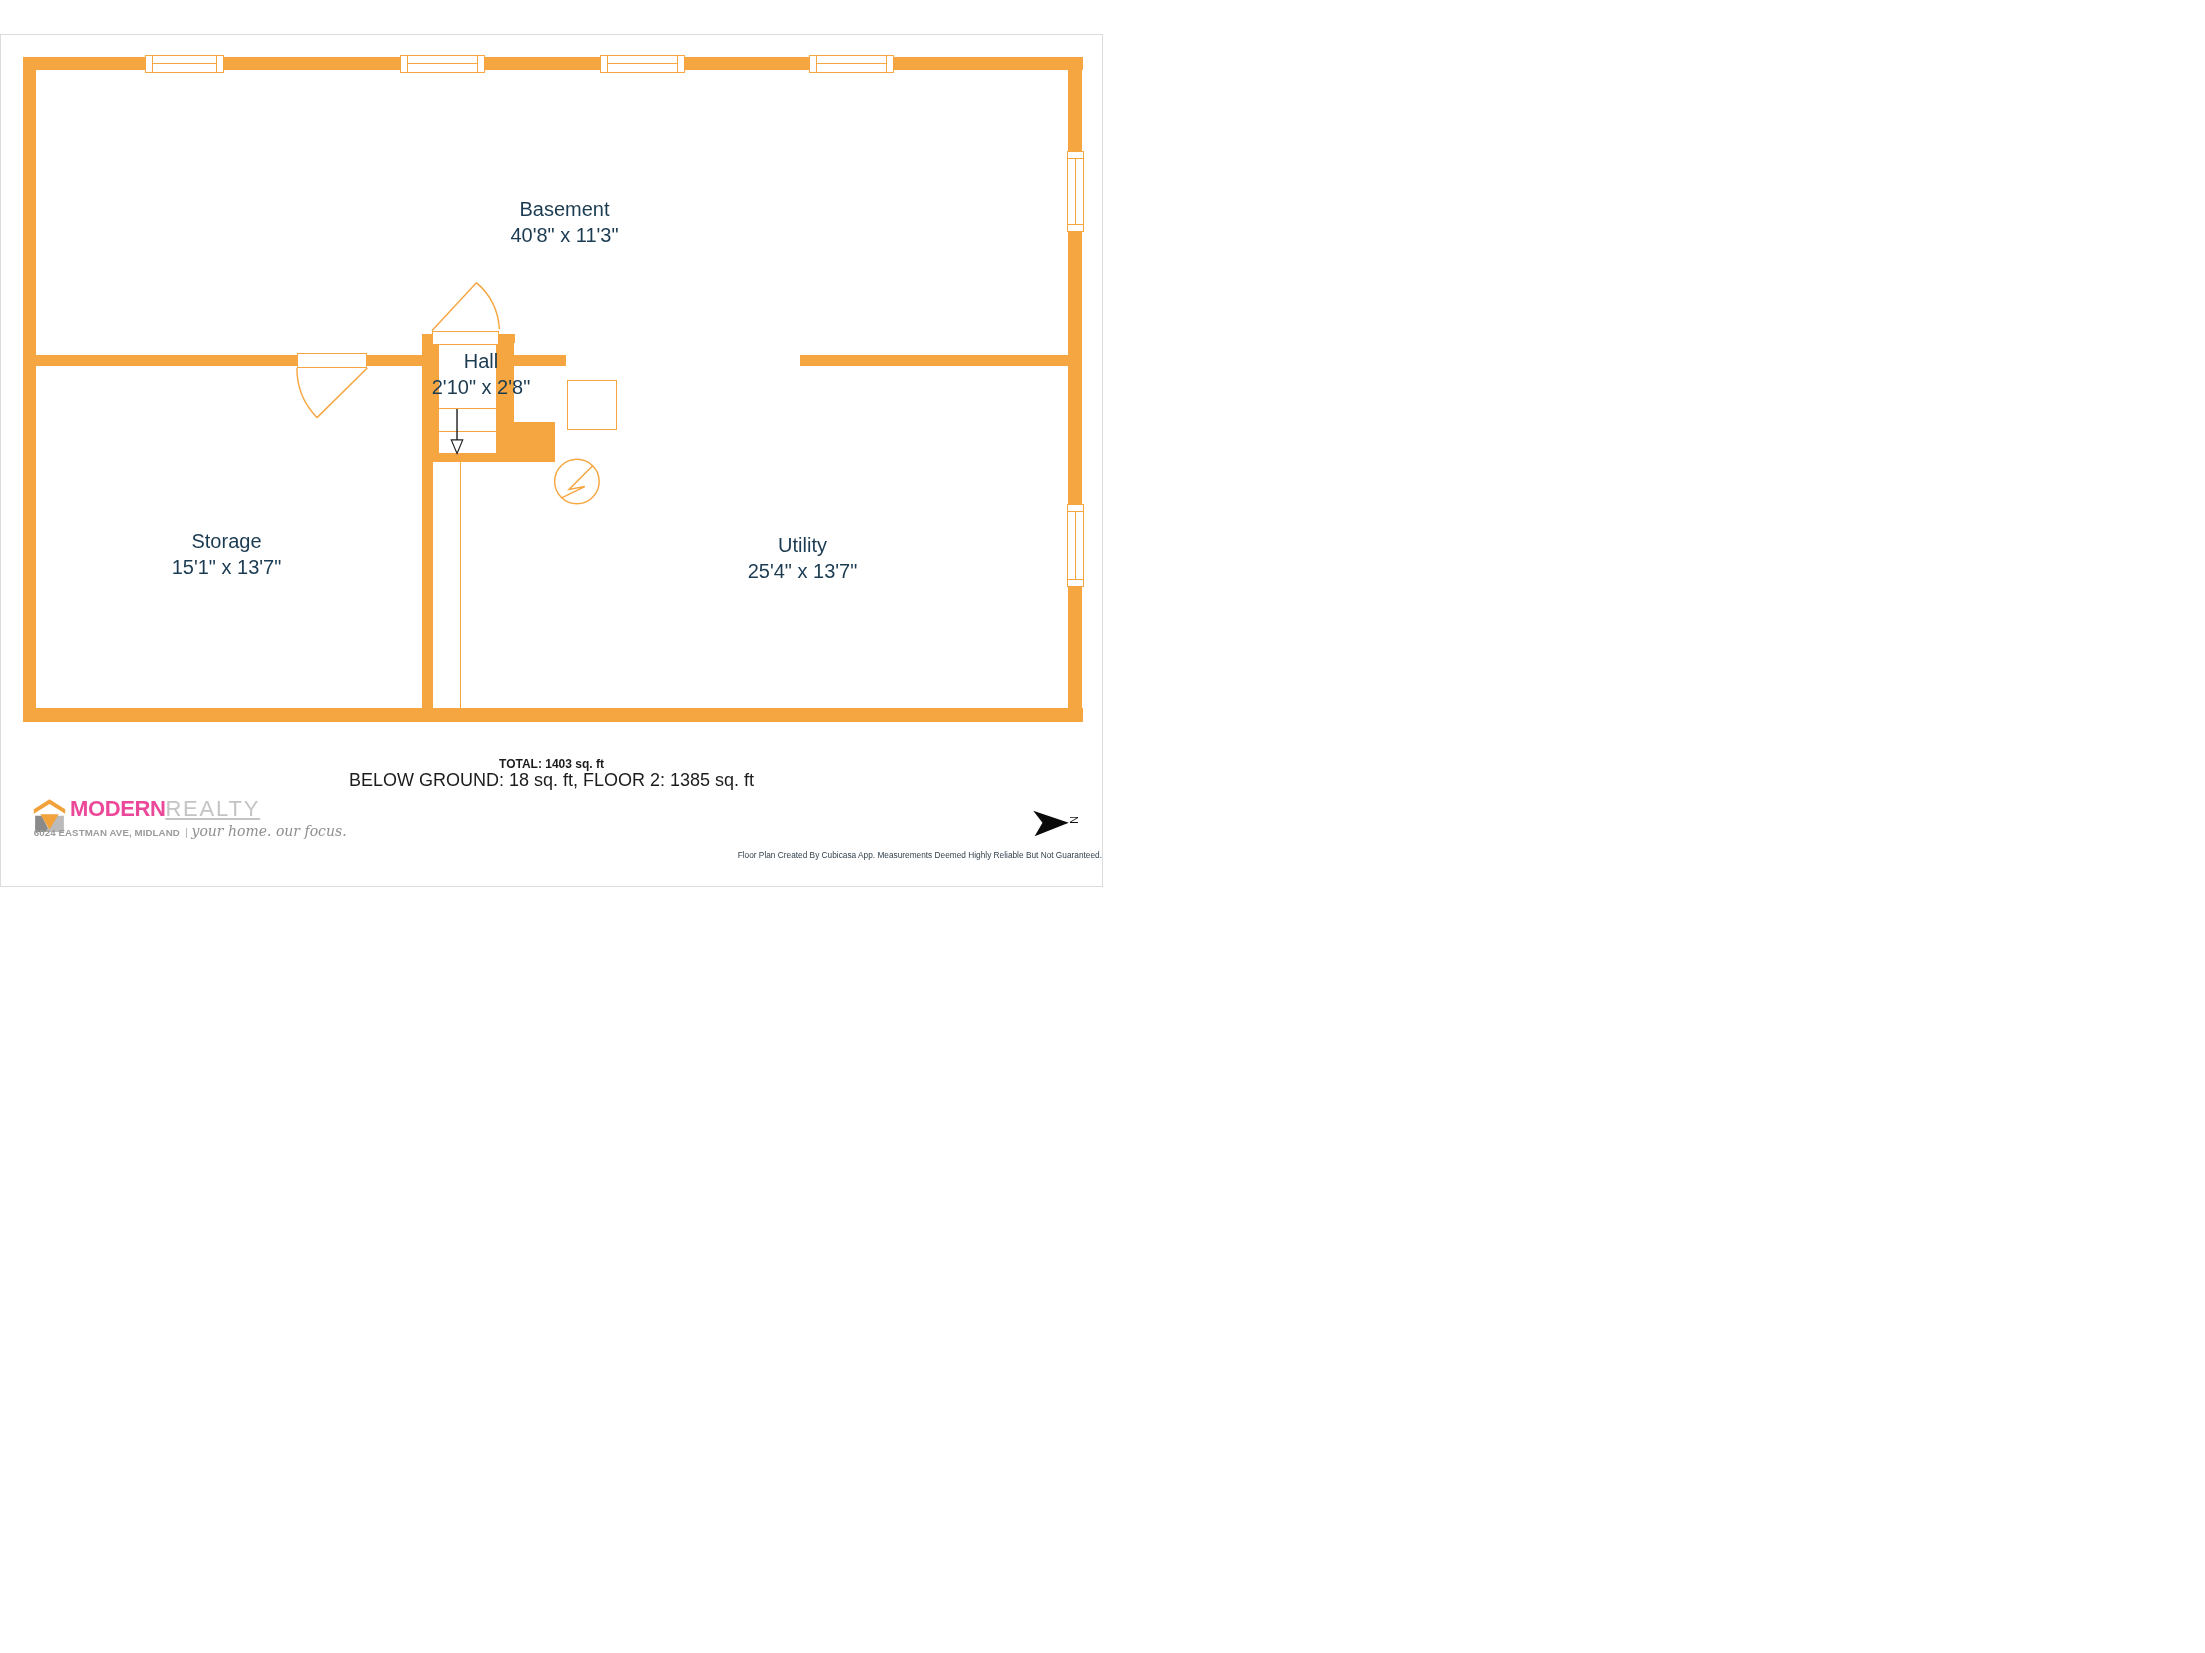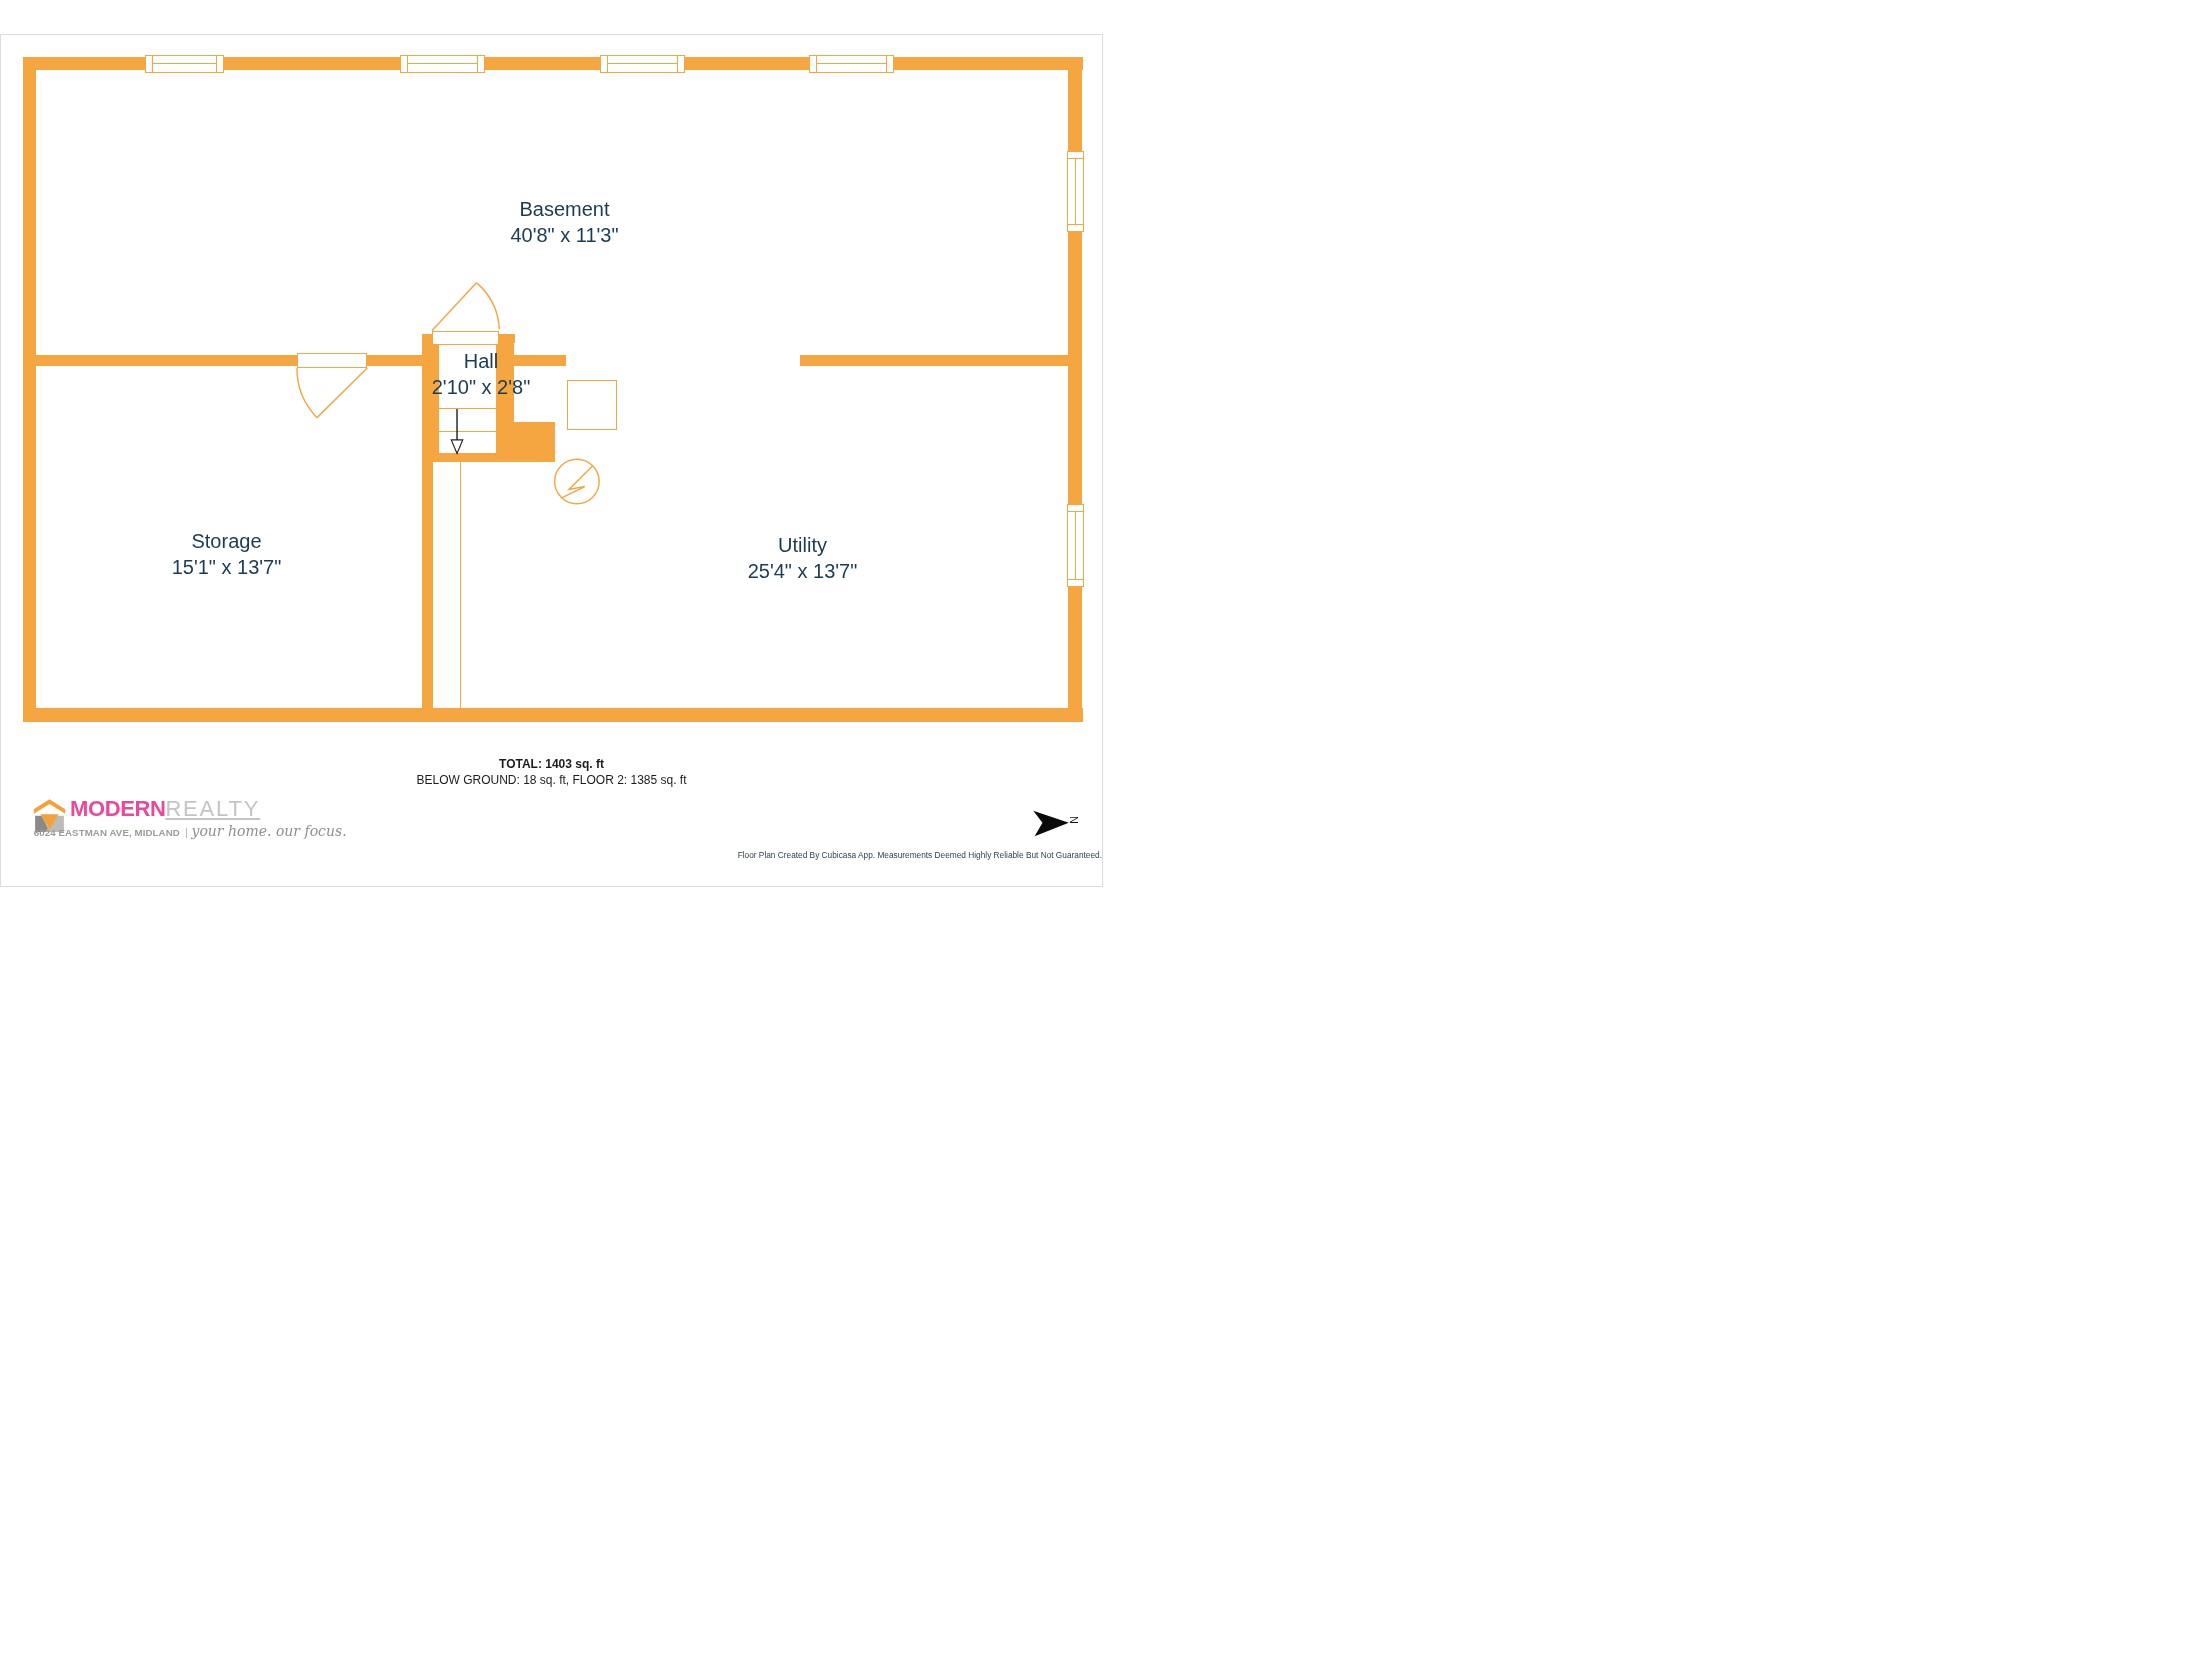--- a/index.html
+++ b/index.html
@@ -22,21 +22,21 @@
   .winh .winbox{top:0;bottom:0;left:5.7px;right:5.7px;border-left:1.4px solid var(--wall);border-right:1.4px solid var(--wall);}
   .winh .mid{position:absolute;left:0;right:0;top:50%;margin-top:-0.7px;border-top:1.4px solid var(--wall);}
   .winv .winbox{left:0;right:0;top:5.7px;bottom:5.7px;border-top:1.4px solid var(--wall);border-bottom:1.4px solid var(--wall);}
   .winv .mid{position:absolute;top:0;bottom:0;left:50%;margin-left:-0.7px;border-left:1.4px solid var(--wall);}
   .outline-square{position:absolute;border:1.4px solid var(--wall);background:#fff;box-sizing:border-box;}
   .svg-overlay{position:absolute;left:0;top:0;}
   .room{position:absolute;text-align:center;color:var(--roomtext);}
   .rname,.rdims{font-size:20px;line-height:26px;white-space:nowrap;}
   .summary{position:absolute;left:0;top:721px;width:100%;text-align:center;color:var(--ink);}
   .s-total{font-size:12px;line-height:16px;font-weight:bold;}
-  .s-line{font-size:12px;line-height:16px;}
+  .s-line{font-size:18px;line-height:16px;}
   .disclaimer{position:absolute;left:0;top:815px;width:100%;text-align:right;
     font-size:8.3px;color:#33424E;}
   .logo{position:absolute;left:32px;top:762px;width:237px;height:57px;}
   .logo-icon{position:absolute;left:0;top:1.4px;}
   .logo-text{position:absolute;left:37px;top:1.4px;font-size:22px;line-height:22px;white-space:nowrap;}
   .brand-modern{color:#ec4899;font-weight:bold;letter-spacing:-0.4px;}
   .brand-realty{color:#C4C4C4;font-weight:400;letter-spacing:1.8px;text-decoration:underline;}
   .logo-sub{position:absolute;left:0.7px;top:26px;white-space:nowrap;}
   .addr{font-size:9.7px;font-weight:bold;color:#9B9B9B;letter-spacing:0.1px;}
   .sep{font-size:11.5px;color:#B5B5B5;margin:0 3.6px 0 5px;}

